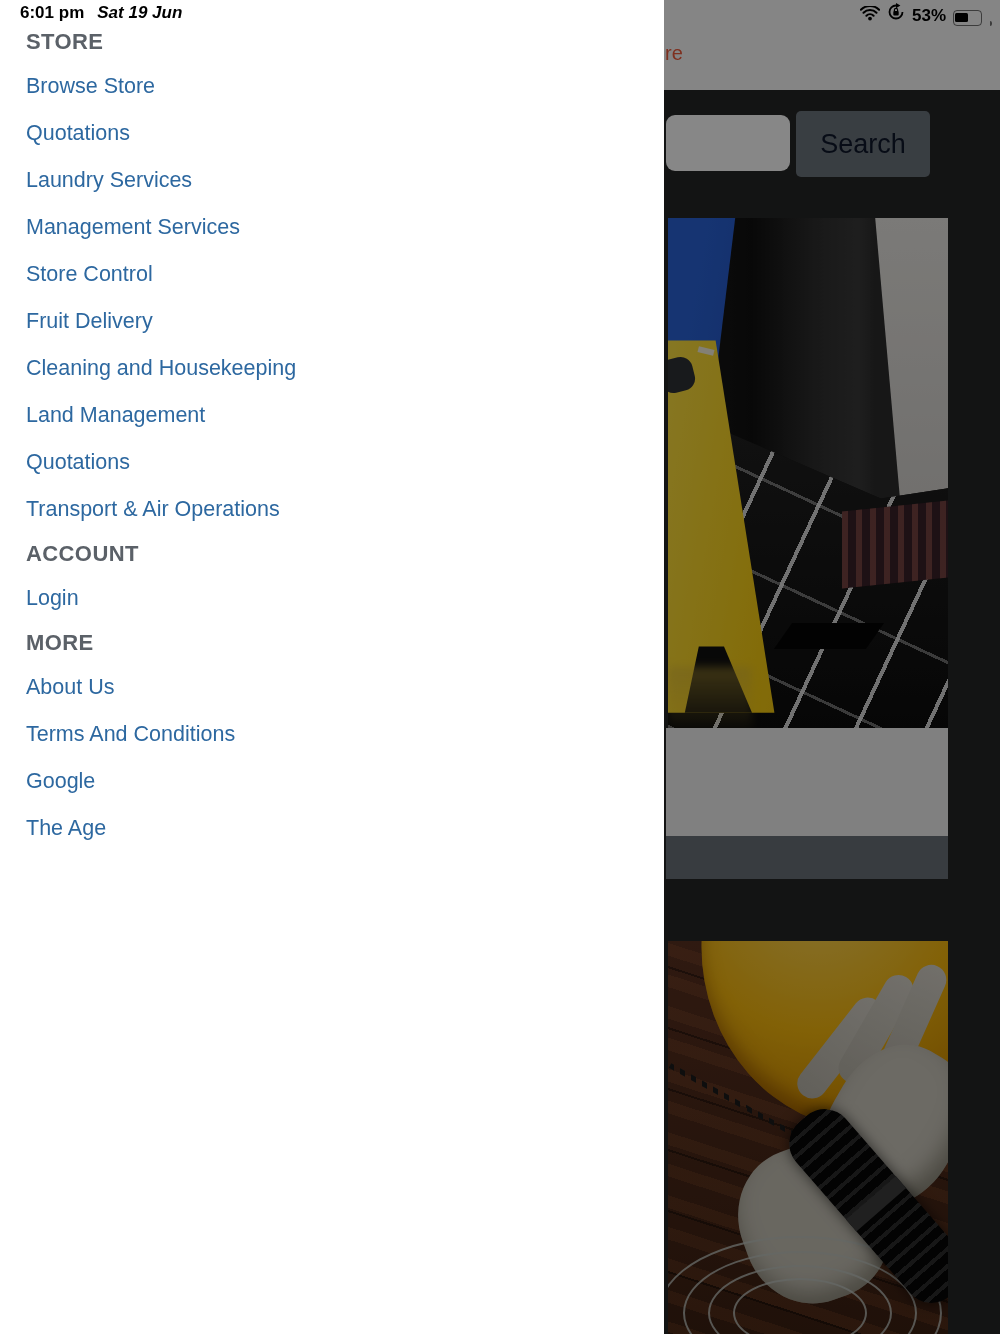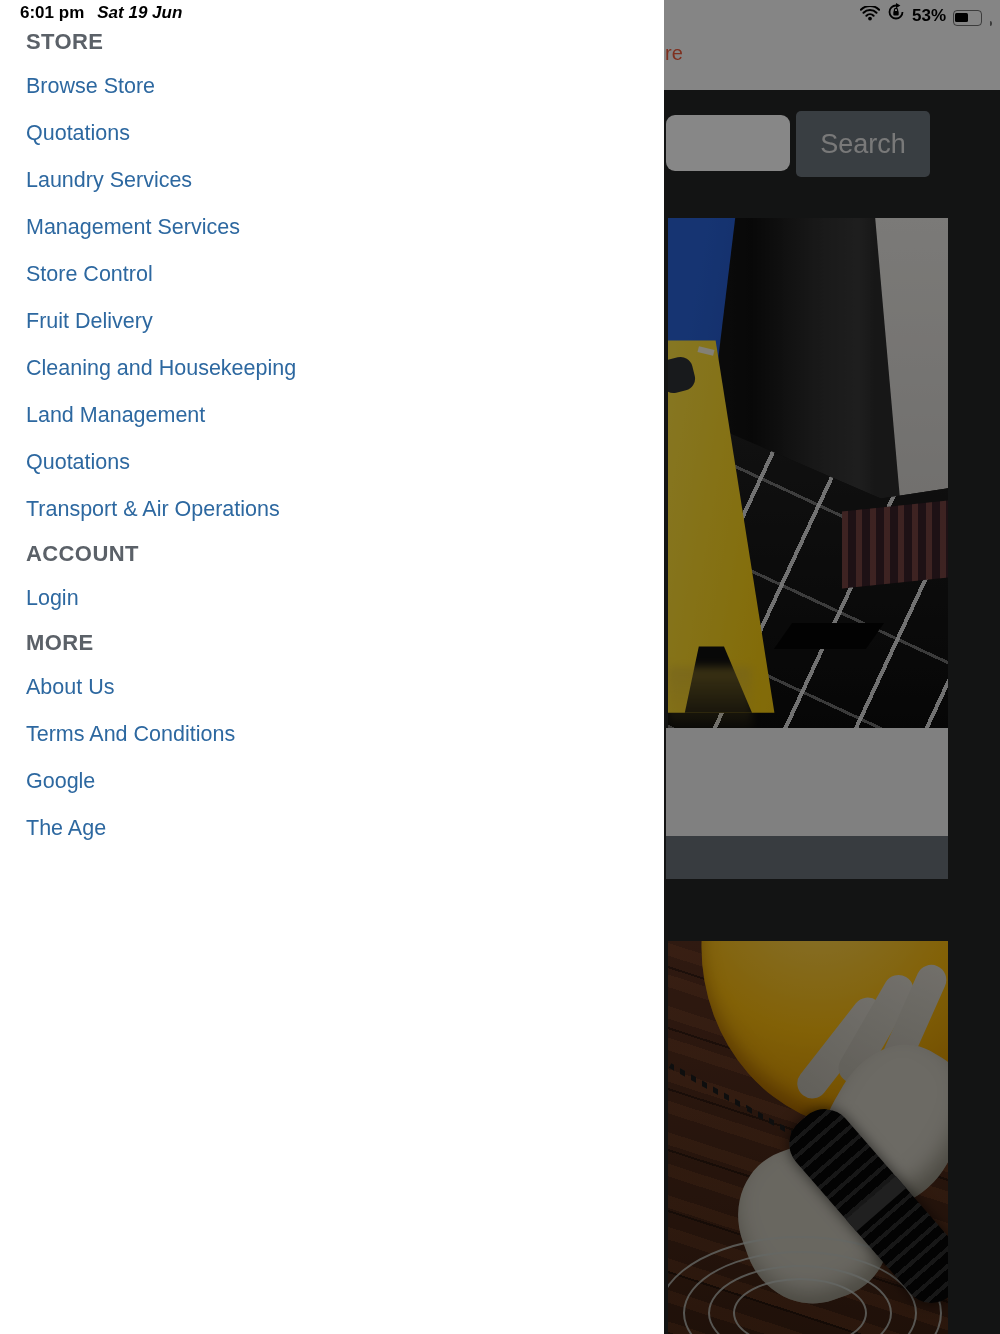--- a/index.html
+++ b/index.html
@@ -6,21 +6,21 @@
   .stage{position:relative;width:1000px;height:1334px;overflow:hidden;
          font-family:"Liberation Sans","DejaVu Sans",sans-serif;background:#fff;}
 
   
   .page{position:absolute;inset:0;background:var(--page-dark,#252626);}
   .page-header{position:absolute;left:0;top:0;width:1000px;height:90px;background:#fcfcfc;}
   .logo{position:absolute;left:665px;top:42px;font-size:20px;font-weight:400;color:var(--logo-red,#ef5b3c);}
   .search-input{position:absolute;left:666px;top:115px;width:124px;height:56px;border:none;border-radius:9px;
                 background:#fff;outline:none;font-size:22px;padding:0 14px;box-sizing:border-box;}
   .search-btn{position:absolute;left:796px;top:111px;width:134px;height:66px;border:none;border-radius:5px;
-              background:var(--btn-gray,#6c757d);color:#e5e5e5;font-size:27px;font-family:inherit;}
+              background:var(--btn-gray,#6c757d);color:#0f172a;font-size:27px;font-family:inherit;}
 
   .card{position:absolute;overflow:hidden;box-shadow:inset 0 0 60px rgba(0,0,0,0.35);}
   .photo1{left:668px;top:218px;width:280px;height:510px;background:#161616;}
   .photo2{left:668px;top:941px;width:280px;height:393px;}
   .strip-light{position:absolute;left:666px;top:728px;width:282px;height:108px;background:var(--strip-light,#f2f2f2);}
   .strip-dark{position:absolute;left:666px;top:836px;width:282px;height:43px;background:var(--strip-dark,#6a717a);}
 
   
   .p1-backwall{position:absolute;inset:0;
     background:linear-gradient(90deg,#1b1b1b 0%,#101010 30%,#2e2e2e 52%,#3a3a3a 68%,#2c2c2c 74%);}

